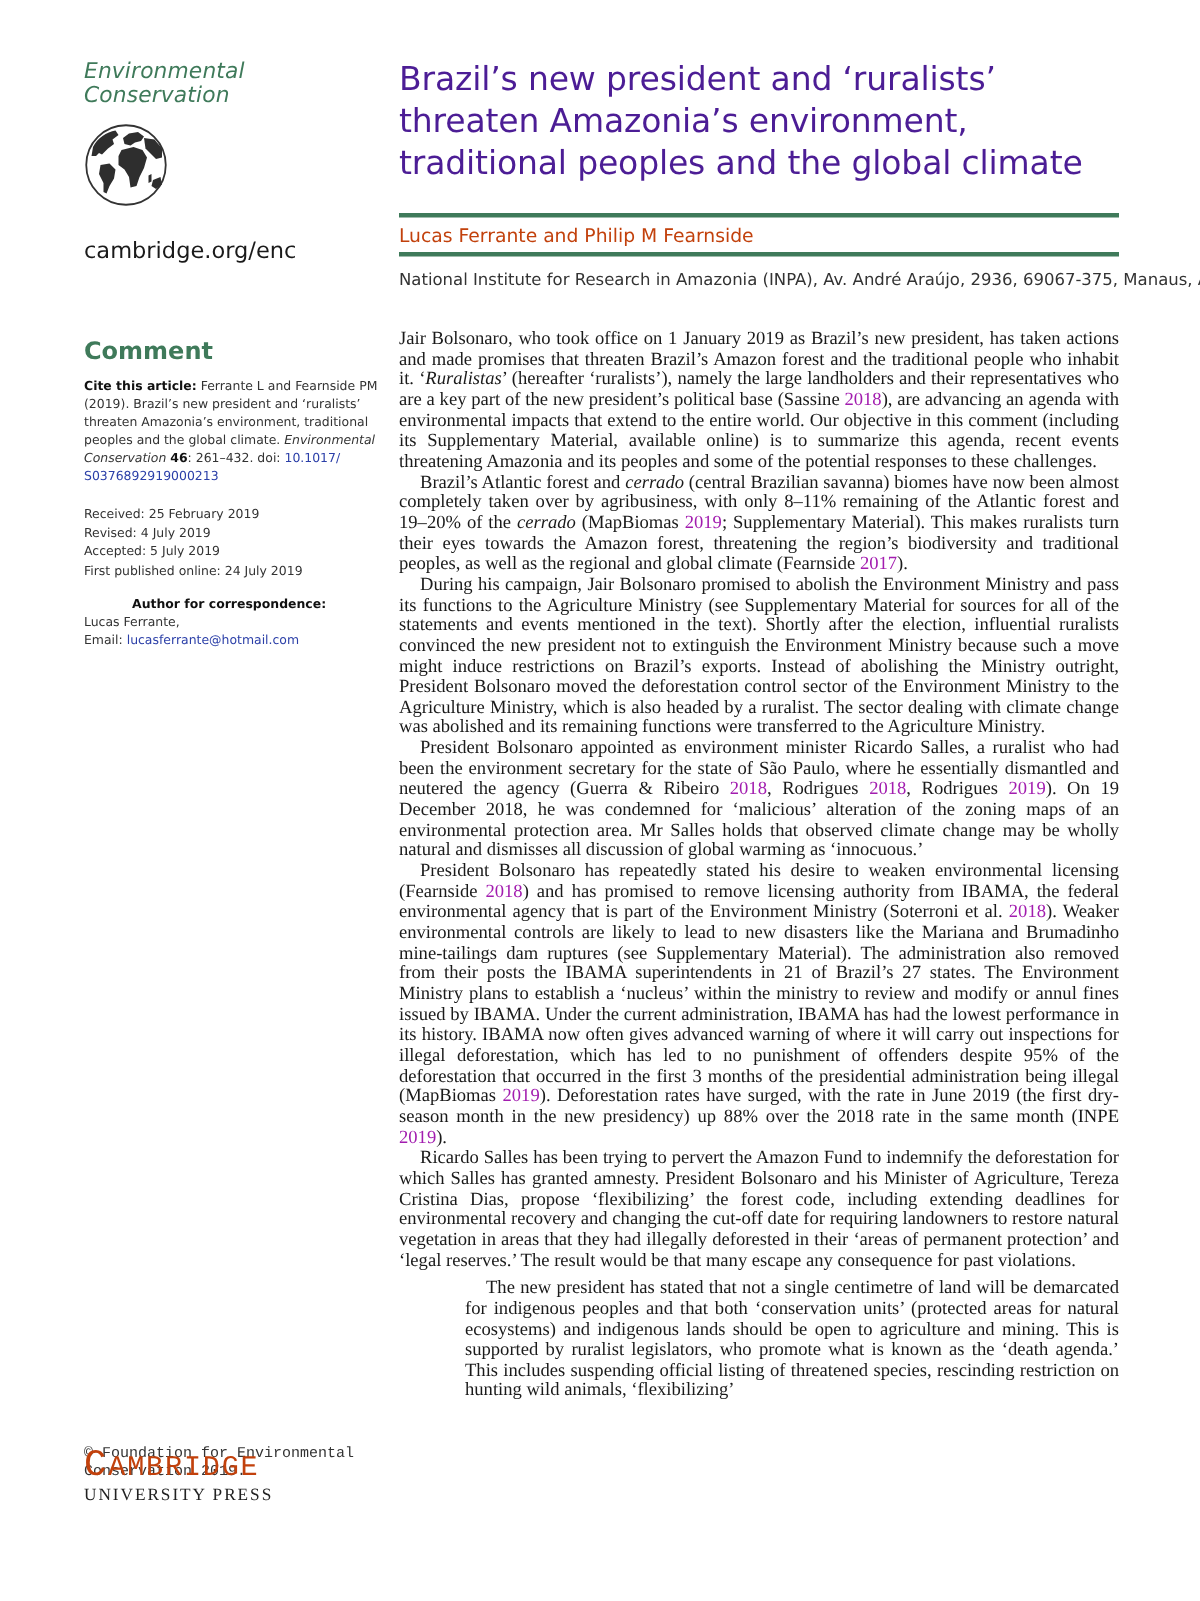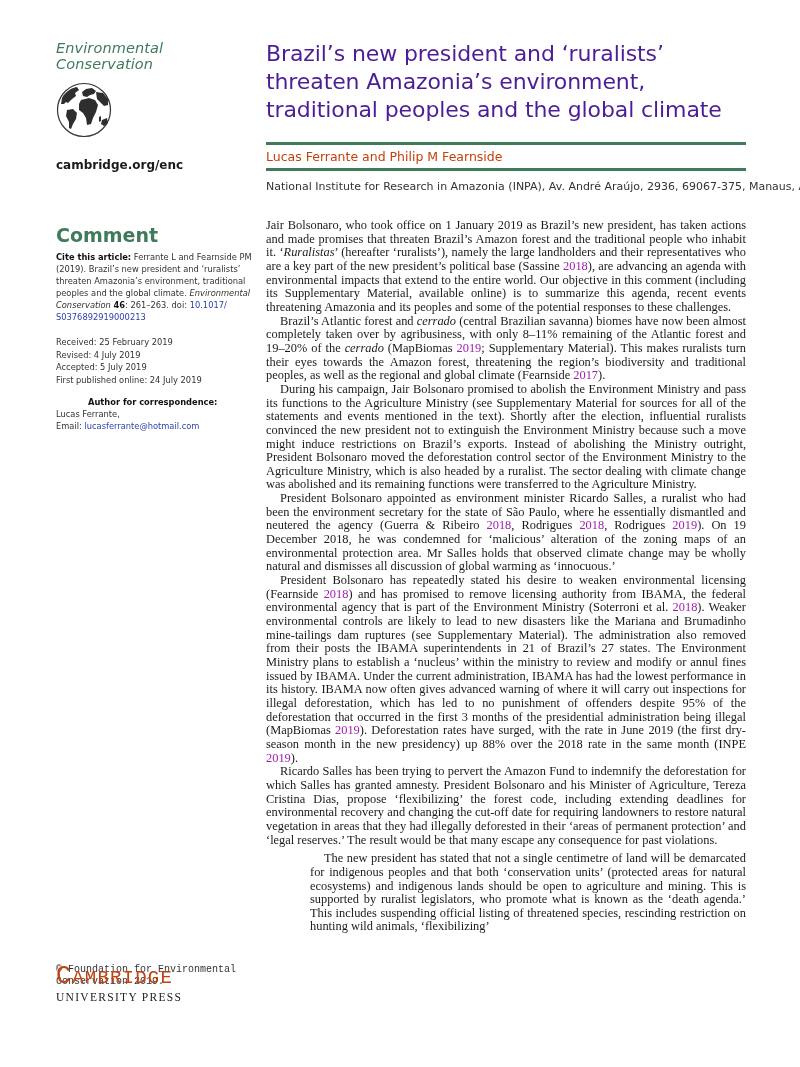--- a/index.html
+++ b/index.html
@@ -5,22 +5,22 @@
     * { box-sizing: border-box; margin: 0; padding: 0; }
     html, body { width: 800px; height: 1067px; background: #ffffff; }
     body { position: relative; overflow: hidden; color: #1a1a1a; }
     .sans { font-family: "DejaVu Sans", "Liberation Sans", sans-serif; }
     .serif { font-family: "Liberation Serif", "DejaVu Serif", serif; }
 
     
     #sidebar { position: absolute; left: 56px; top: 40px; width: 196px; }
     .journal-name { font-style: italic; color: #3f7a5a; font-size: 14.5px; letter-spacing: 0.1px; }
     .globe { position: absolute; left: 0; top: 42px; width: 56px; height: 56px; }
-    .site-url { position: absolute; top: 118px; left: 0; font-weight: bold; font-size: 12px; color: #1a1a1a; }
-    .section-label { position: absolute; top: 184px; left: 0; font-weight: bold; font-size: 19px; color: #3f7a5a; text-align: right; }
+    .site-url { position: absolute; top: 118px; left: 0; font-weight: normal; font-size: 15px; color: #1a1a1a; }
+    .section-label { position: absolute; top: 184px; left: 0; font-weight: bold; font-size: 16px; color: #3f7a5a; text-align: right; }
     .cite-block { position: absolute; top: 211px; left: 0; width: 196px; font-size: 8.3px; line-height: 12px; color: #333; }
     .cite-block b { color: #111; }
     .link { color: #2b3fa8; }
     .dates { position: absolute; top: 296px; left: 0; font-size: 8.3px; line-height: 12.5px; color: #333; }
     .corr { position: absolute; top: 356px; left: 0; font-size: 8.3px; line-height: 12px; color: #333; }
     .corr b { color: #111; margin-left: 32px; }
     .copyright { position: absolute; top: 924px; left: 0; width: 200px; font-size: 10px; line-height: 12px; color: #333; font-family: Liberation Mono, monospace; }
     .publisher { position: absolute; top: 925px; left: 0; }
     .publisher .cam { font-family: Liberation Mono, monospace; font-size: 24px; letter-spacing: 1.2px; color: #c2410c; line-height: 24px; }
     .publisher .cam .big { font-size: 25px; }
@@ -64,21 +64,21 @@
     <path d="M43,35 L45,34 L45,39 L43,40 Z" fill="#2e2e2e"></path>
 
     <path d="M46,38 L51,36 L52,41 L48,44 L45,42 Z" fill="#2e2e2e"></path>
   </svg>
 
   <div class="site-url">cambridge.org/enc</div>
 
   <div class="section-label">Comment</div>
 
   <div class="cite-block">
-    <b>Cite this article:</b><span> Ferrante L and Fearnside PM (2019). Brazil’s new president and ‘ruralists’ threaten Amazonia’s environment, traditional peoples and the global climate. </span><i>Environmental Conservation</i> <b>46</b><span>: 261–263. doi: </span><span class="link">10.1017/ S0376892919000213</span>
+    <b>Cite this article:</b><span> Ferrante L and Fearnside PM (2019). Brazil’s new president and ‘ruralists’ threaten Amazonia’s environment, traditional peoples and the global climate. </span><i>Environmental Conservation</i> <b>46</b><span>: 261–432. doi: </span><span class="link">10.1017/ S0376892919000213</span>
   </div>
 
   <div class="dates">
     <div>Received: 25 February 2019</div>
     <div>Revised: 4 July 2019</div>
     <div>Accepted: 5 July 2019</div>
     <div>First published online: 24 July 2019</div>
   </div>
 
   <div class="corr">

